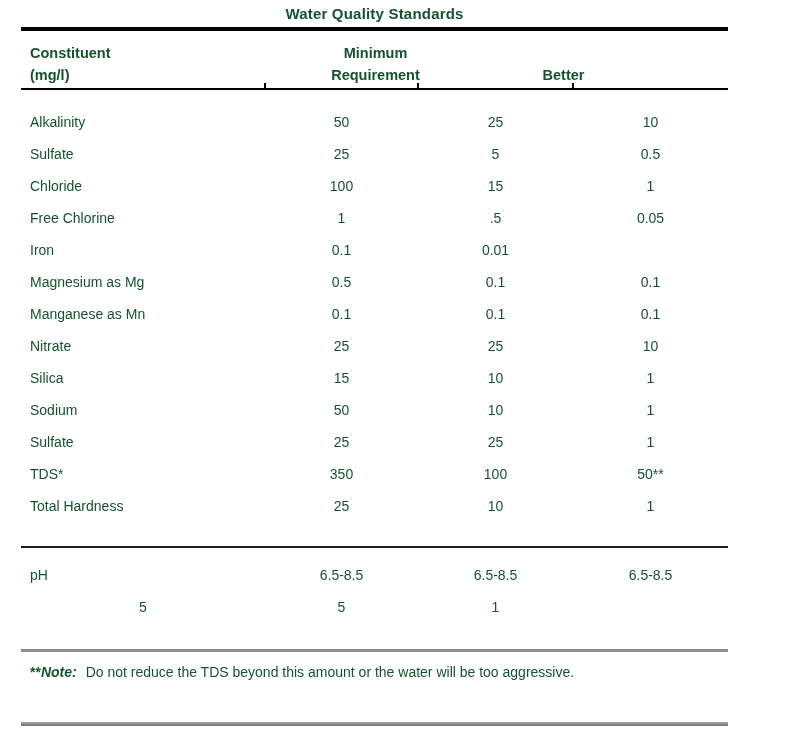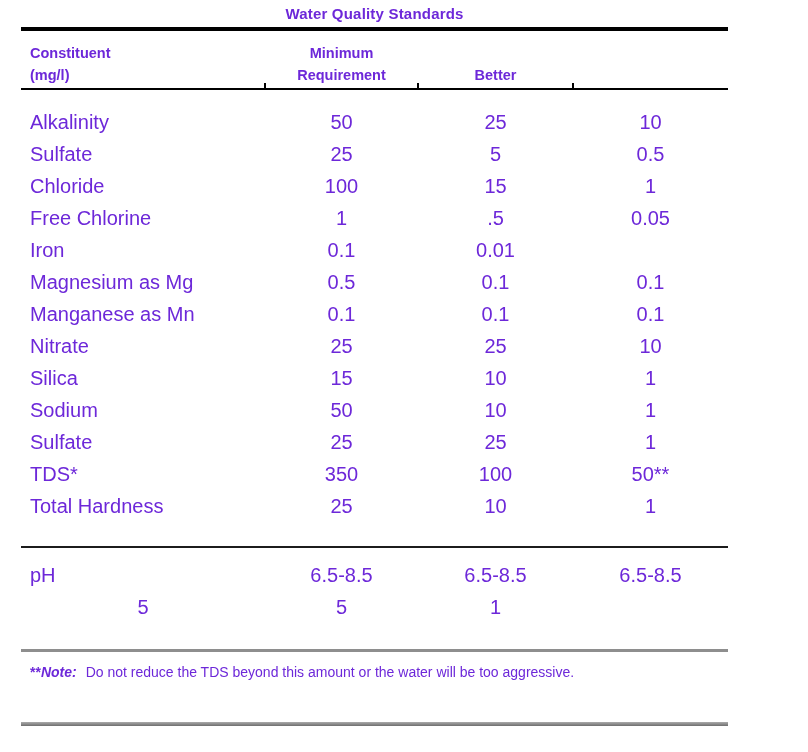--- a/index.html
+++ b/index.html
@@ -2,21 +2,21 @@
 <html><head>
 <meta charset="utf-8">
 <style>
   html, body { margin: 0; padding: 0; background: #ffffff; }
   .page {
     position: relative;
     width: 808px;
     height: 752px;
     background: #ffffff;
     font-family: "Liberation Sans", "DejaVu Sans", sans-serif;
-    color: #6d28d9;
+    color: #14532d;
     overflow: hidden;
   }
 
   
   .doc-title {
     position: absolute;
     left: 21px; top: 5px; width: 707px;
     text-align: center;
     font-size: 15px;
     font-weight: bold;
@@ -37,34 +37,35 @@
   }
 
   
   .thead {
     position: absolute;
     left: 21px; top: 42px; width: 707px;
     display: grid;
     grid-template-columns: 244px 153px 155px 155px;
     font-weight: bold;
     font-size: 14.5px;
+    gap: 34px;
   }
   .th { text-align: center; line-height: 22px; }
   .th.left { text-align: left; padding-left: 9px; }
 
   
   .tbody { position: absolute; left: 21px; width: 707px; }
   .tbody.main { top: 106px; }
   .tbody.extra { top: 559px; }
   .tr {
     display: grid;
     grid-template-columns: 244px 153px 155px 155px;
     height: 32px;
     align-items: center;
-    font-size: 20px;
+    font-size: 14px;
   }
   .td { text-align: center; }
   .td.c { text-align: left; padding-left: 9px; }
 
   
   .notes { position: absolute; left: 30px; top: 663px; width: 700px; font-size: 14px; }
   .note { height: 31px; line-height: 18px; white-space: nowrap; }
   .note-marker { font-weight: bold; }
   .note-label { font-weight: bold; font-style: italic; margin-right: 9px; }
 </style>

